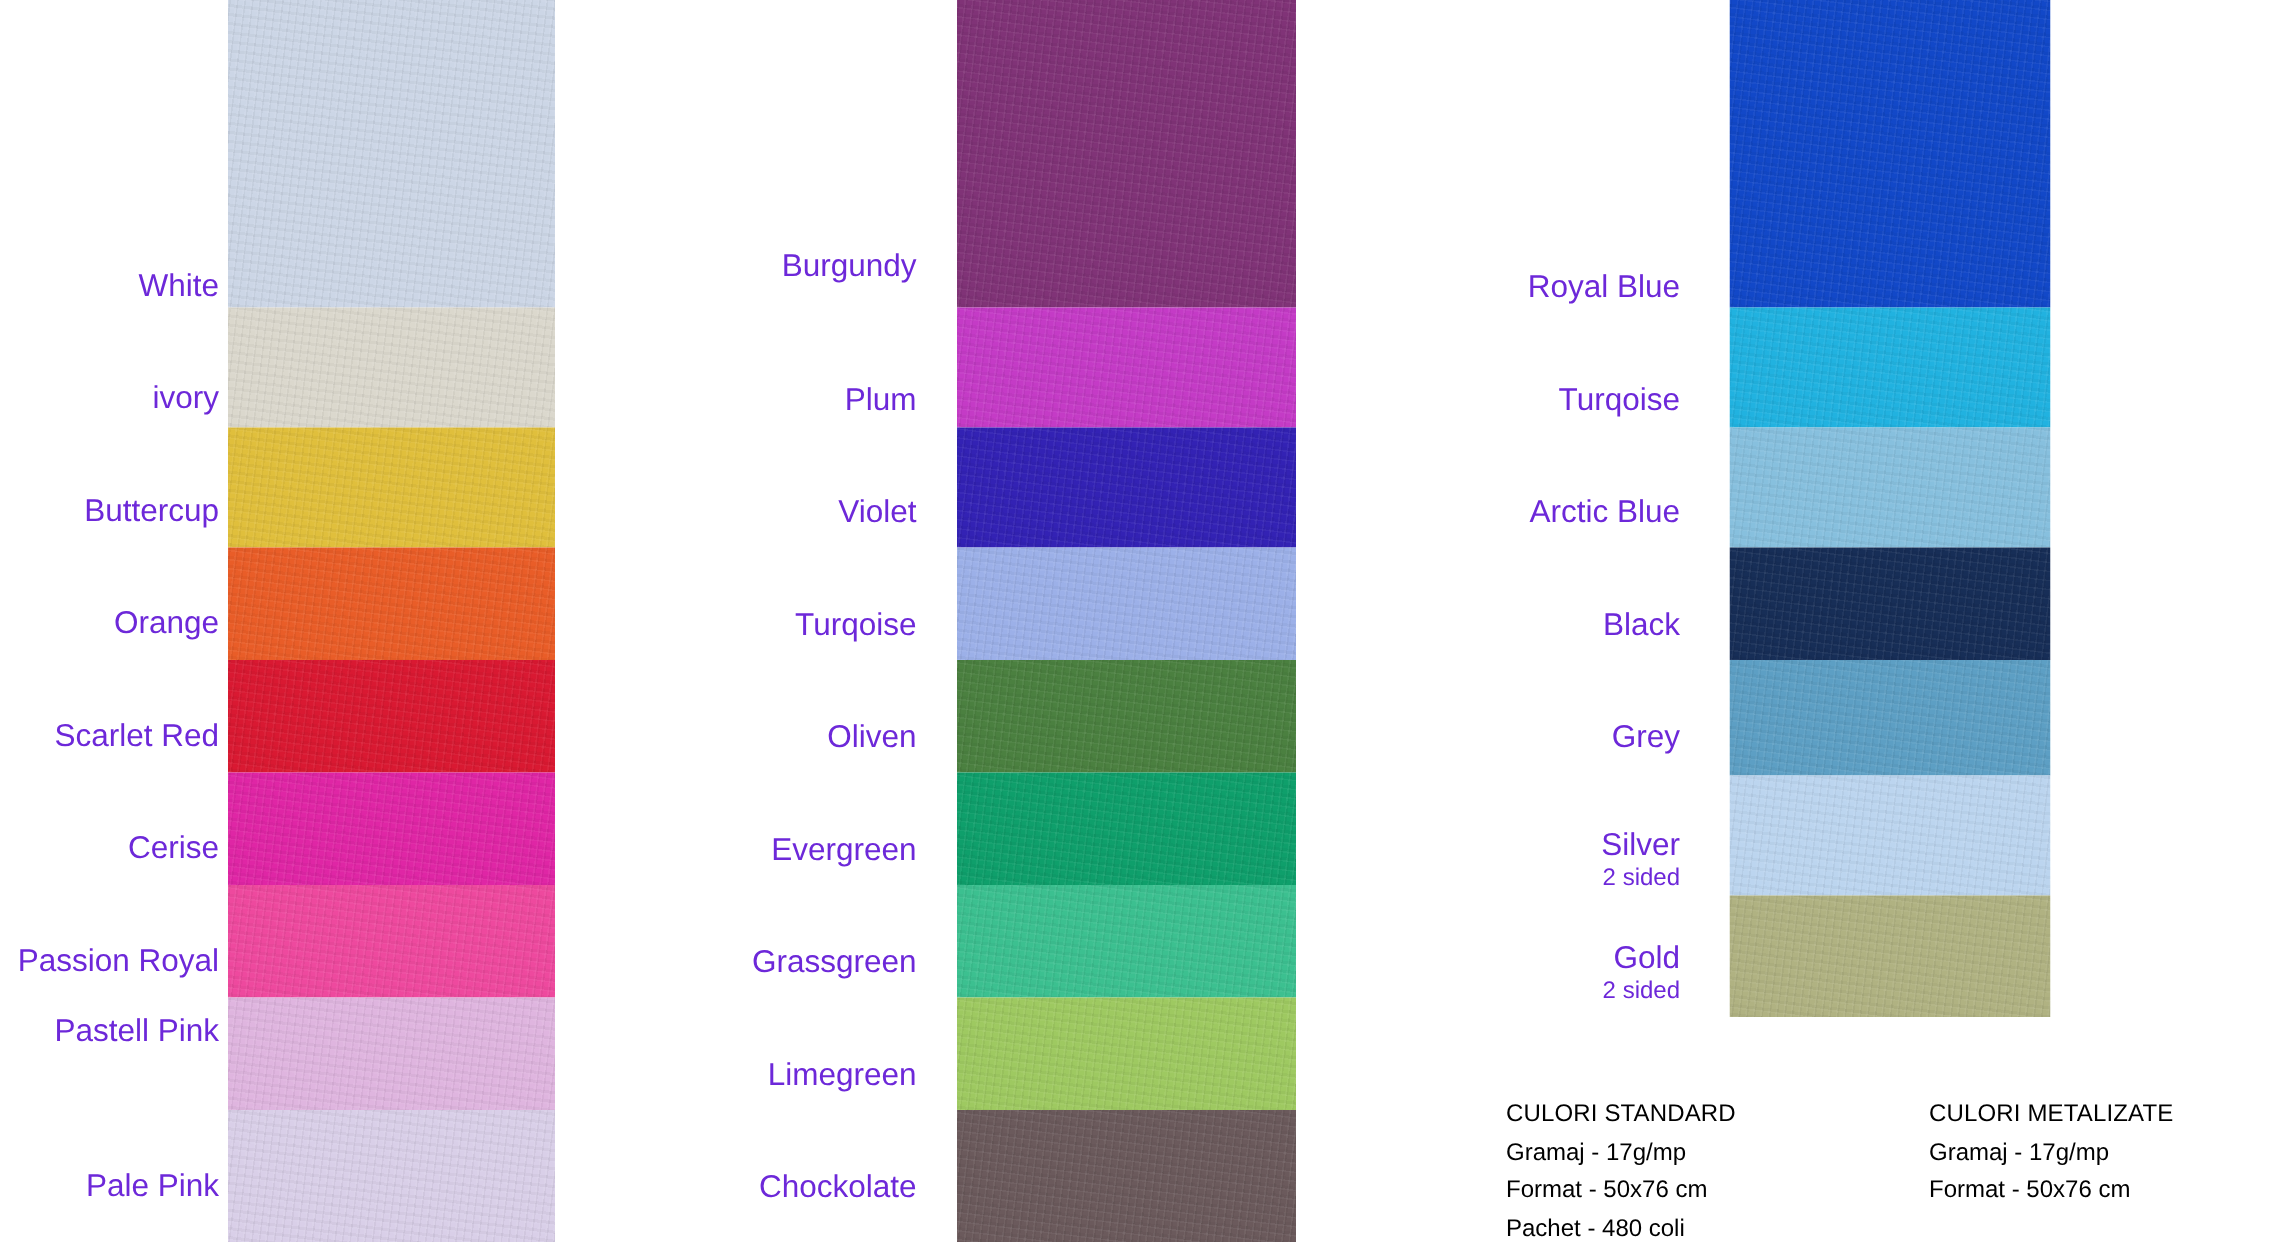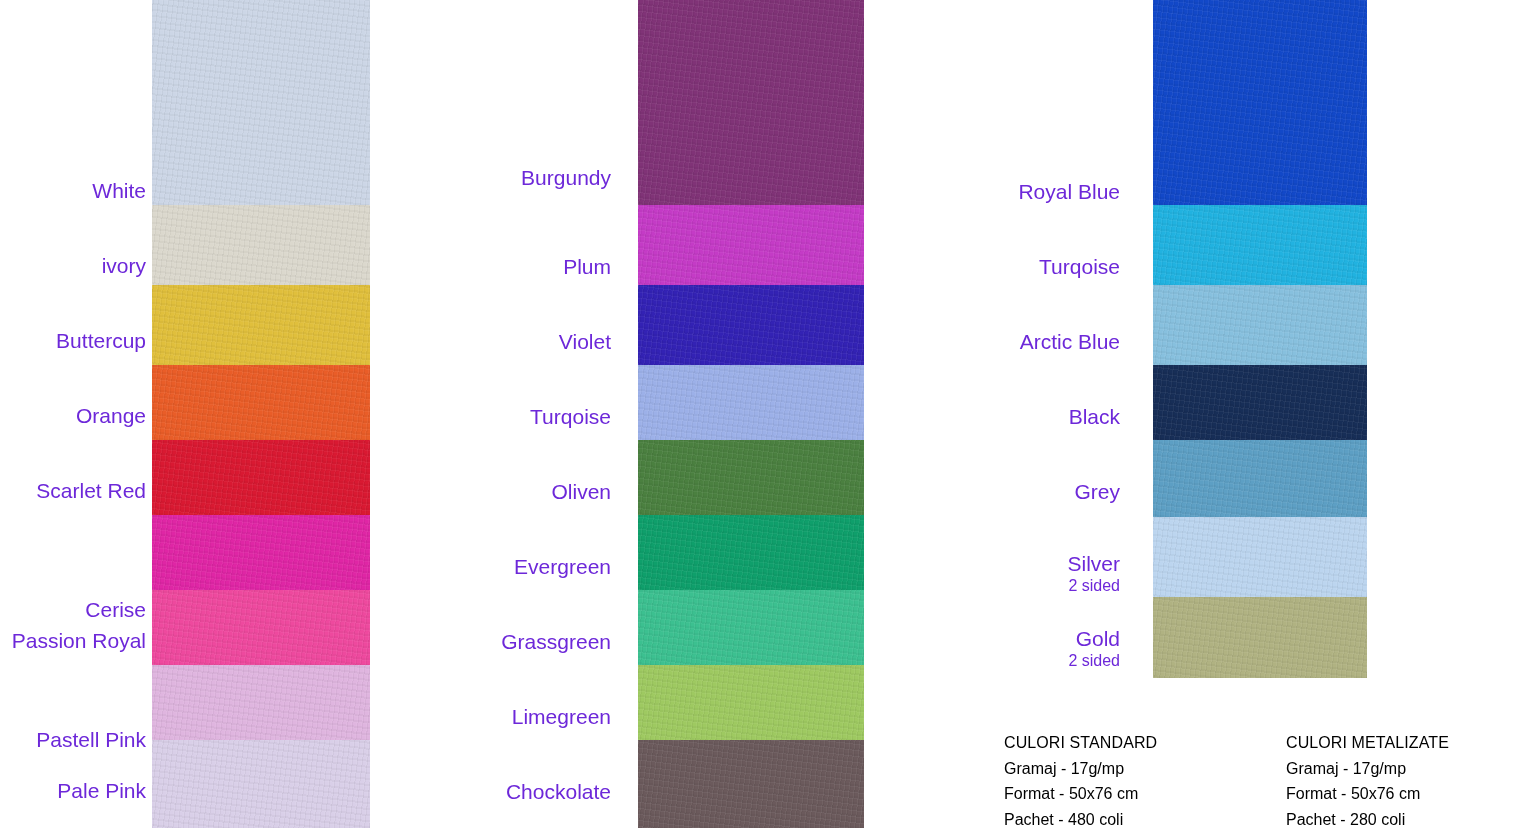--- a/index.html
+++ b/index.html
@@ -94,23 +94,23 @@
         <div class="swatch-band" title="Passion Pink" style="height: 75px; background: rgb(238, 73, 158);"></div>
         <div class="swatch-band" title="Pastell Pink" style="height: 75px; background: rgb(223, 181, 223);"></div>
         <div class="swatch-band" title="Pale Pink" style="height: 93px; background: rgb(217, 207, 232);"></div>
       </div>
       <div class="label-stack" style="left: 0px; width: 146px;">
         <div class="swatch-label" style="top: 178px;"><span>White</span></div>
         <div class="swatch-label" style="top: 253px;"><span>ivory</span></div>
         <div class="swatch-label" style="top: 328px;"><span>Buttercup</span></div>
         <div class="swatch-label" style="top: 403px;"><span>Orange</span></div>
         <div class="swatch-label" style="top: 478px;"><span>Scarlet Red</span></div>
-        <div class="swatch-label" style="top: 553px; margin-top: 44px;"><span>Cerise</span></div>
+        <div class="swatch-label" style="top: 553px;"><span>Cerise</span></div>
         <div class="swatch-label" style="top: 628px;"><span>Passion Royal</span></div>
-        <div class="swatch-label" style="top: 727px; margin-left: 41px;"><span>Pastell Pink</span></div>
+        <div class="swatch-label" style="top: 675px; margin-left: 41px;"><span>Pastell Pink</span></div>
         <div class="swatch-label" style="top: 778px;"><span>Pale Pink</span></div>
       </div>
     </div>
     <div class="colour-column">
       <div class="swatch-strip" style="left: 638px; top: 0px; width: 226px; height: 828px;">
         <div class="swatch-band" title="Burgundy" style="height: 205px; background: rgb(128, 51, 119);"></div>
         <div class="swatch-band" title="Plum" style="height: 80px; background: rgb(196, 59, 198);"></div>
         <div class="swatch-band" title="Violet" style="height: 80px; background: rgb(51, 34, 180);"></div>
         <div class="swatch-band" title="Lavendel" style="height: 75px; background: rgb(156, 176, 232);"></div>
         <div class="swatch-band" title="Oliven" style="height: 75px; background: rgb(75, 128, 64);"></div>
@@ -157,15 +157,14 @@
     <div class="spec-block" style="left: 1004px; top: 730px;">
       <span class="spec-heading">CULORI STANDARD</span>
       <span class="spec-line">Gramaj - 17g/mp</span>
       <span class="spec-line">Format - 50x76 cm</span>
       <span class="spec-line">Pachet - 480 coli</span>
     </div>
     <div class="spec-block" style="left: 1286px; top: 730px;">
       <span class="spec-heading">CULORI METALIZATE</span>
       <span class="spec-line">Gramaj - 17g/mp</span>
       <span class="spec-line">Format - 50x76 cm</span>
-      <span class="spec-line">Pachet - 280 coli</span>
     </div>
   </div>
 
 </body></html>

